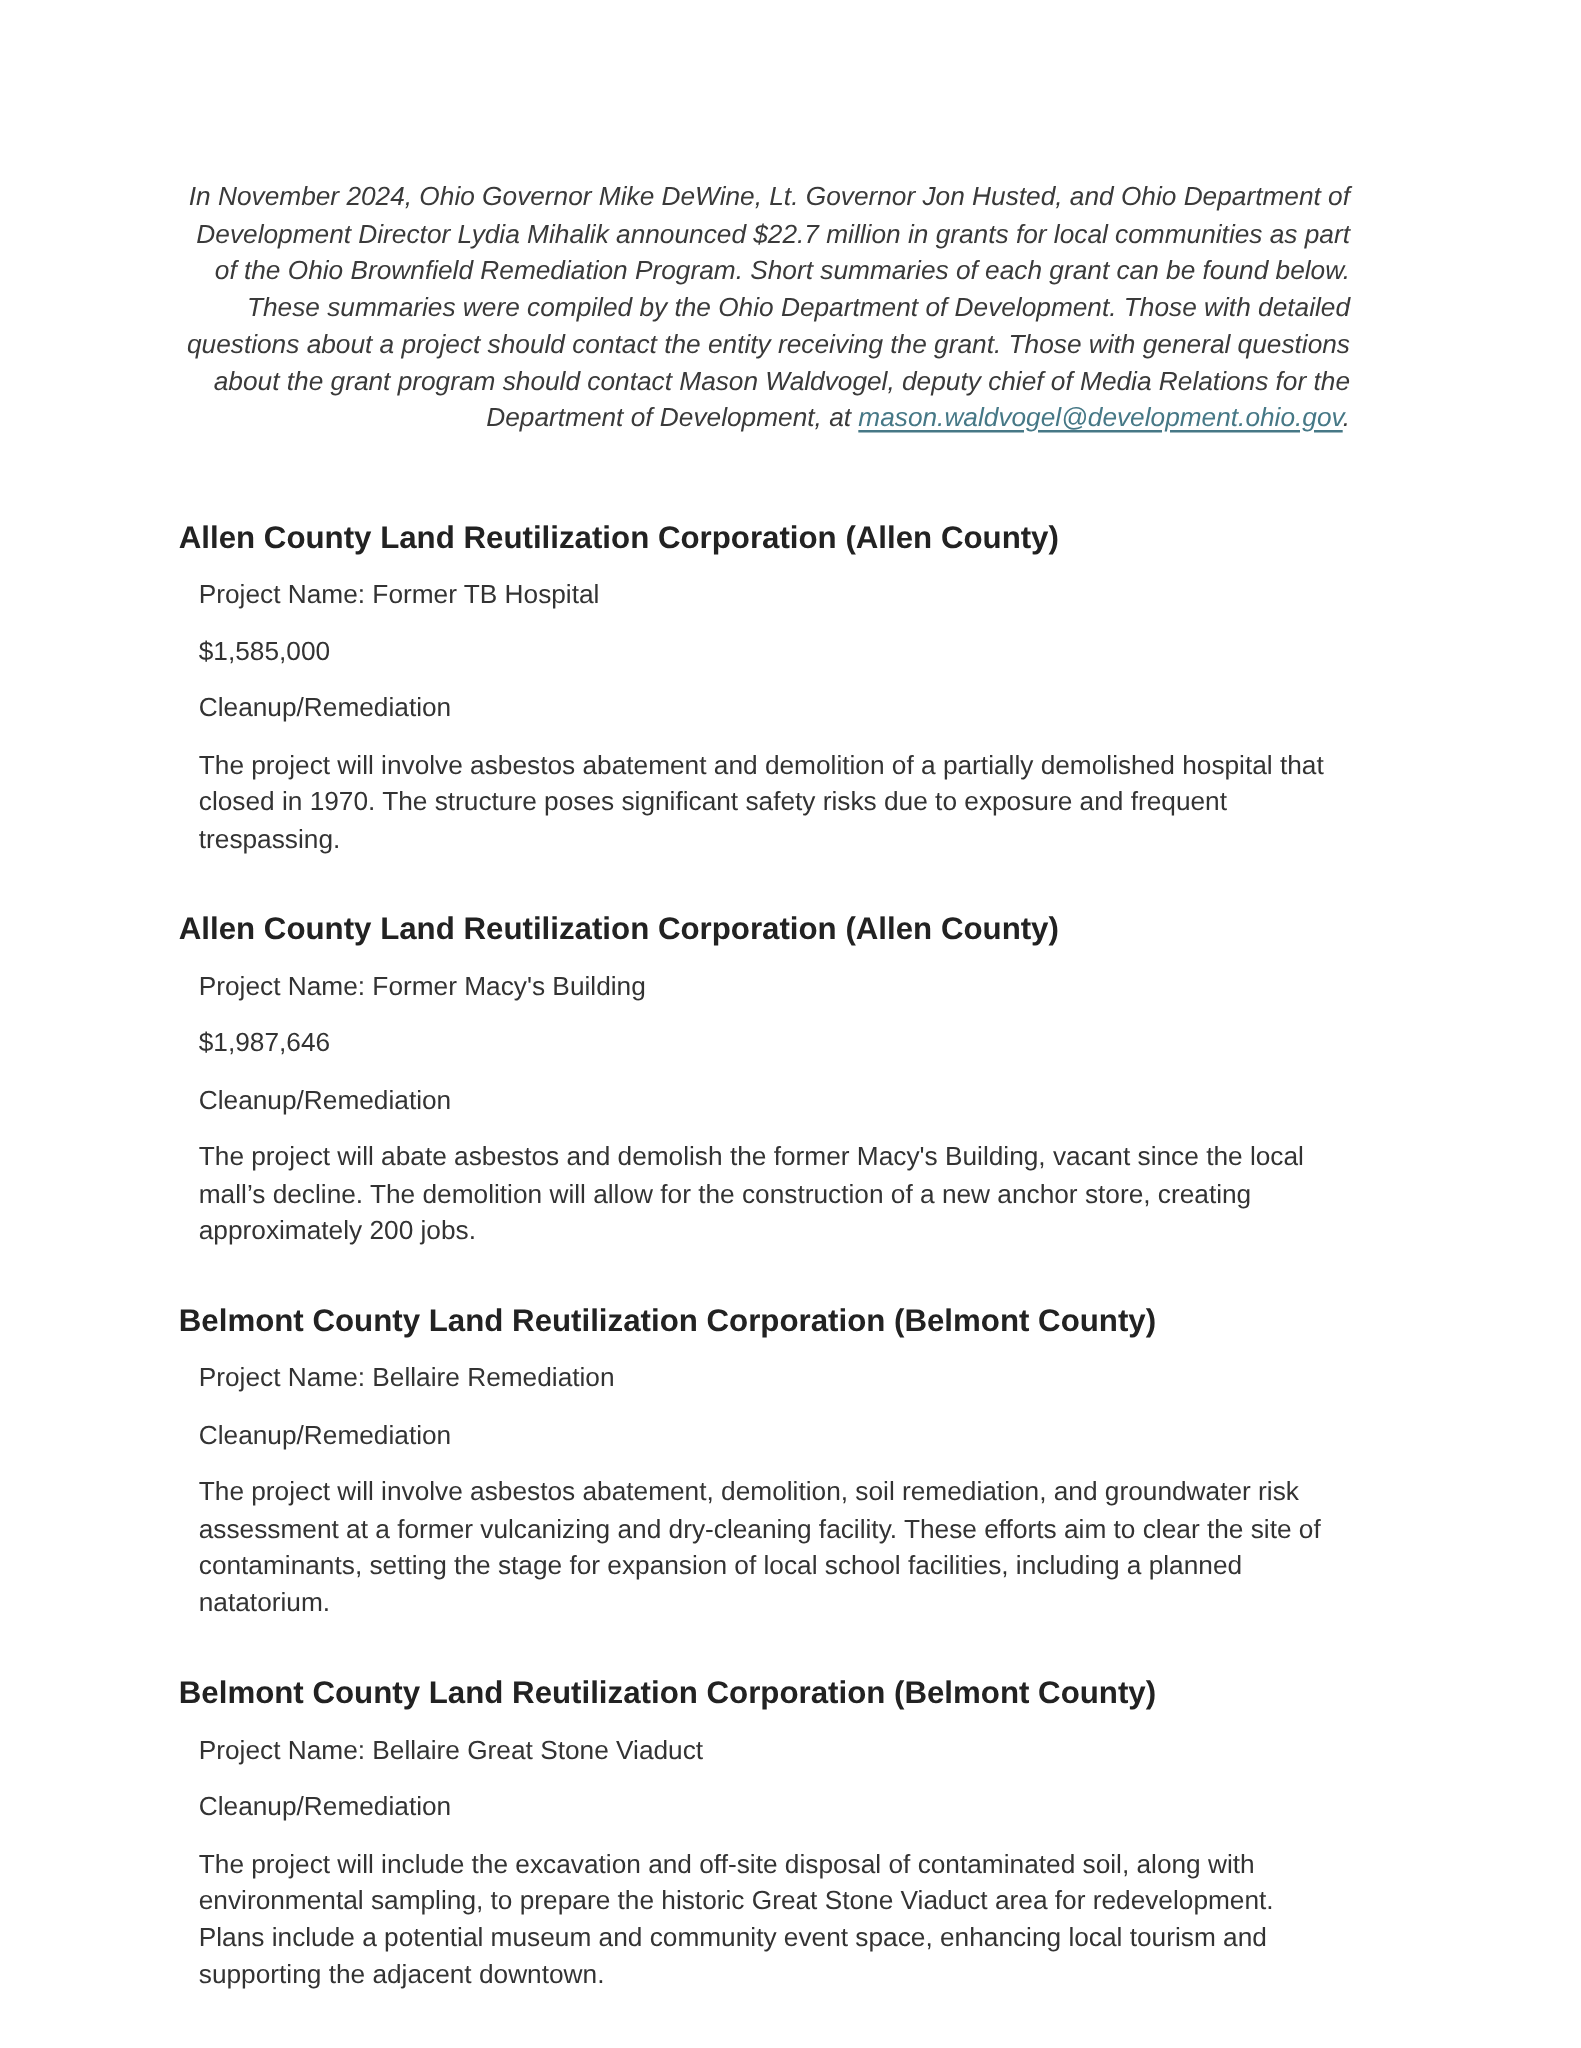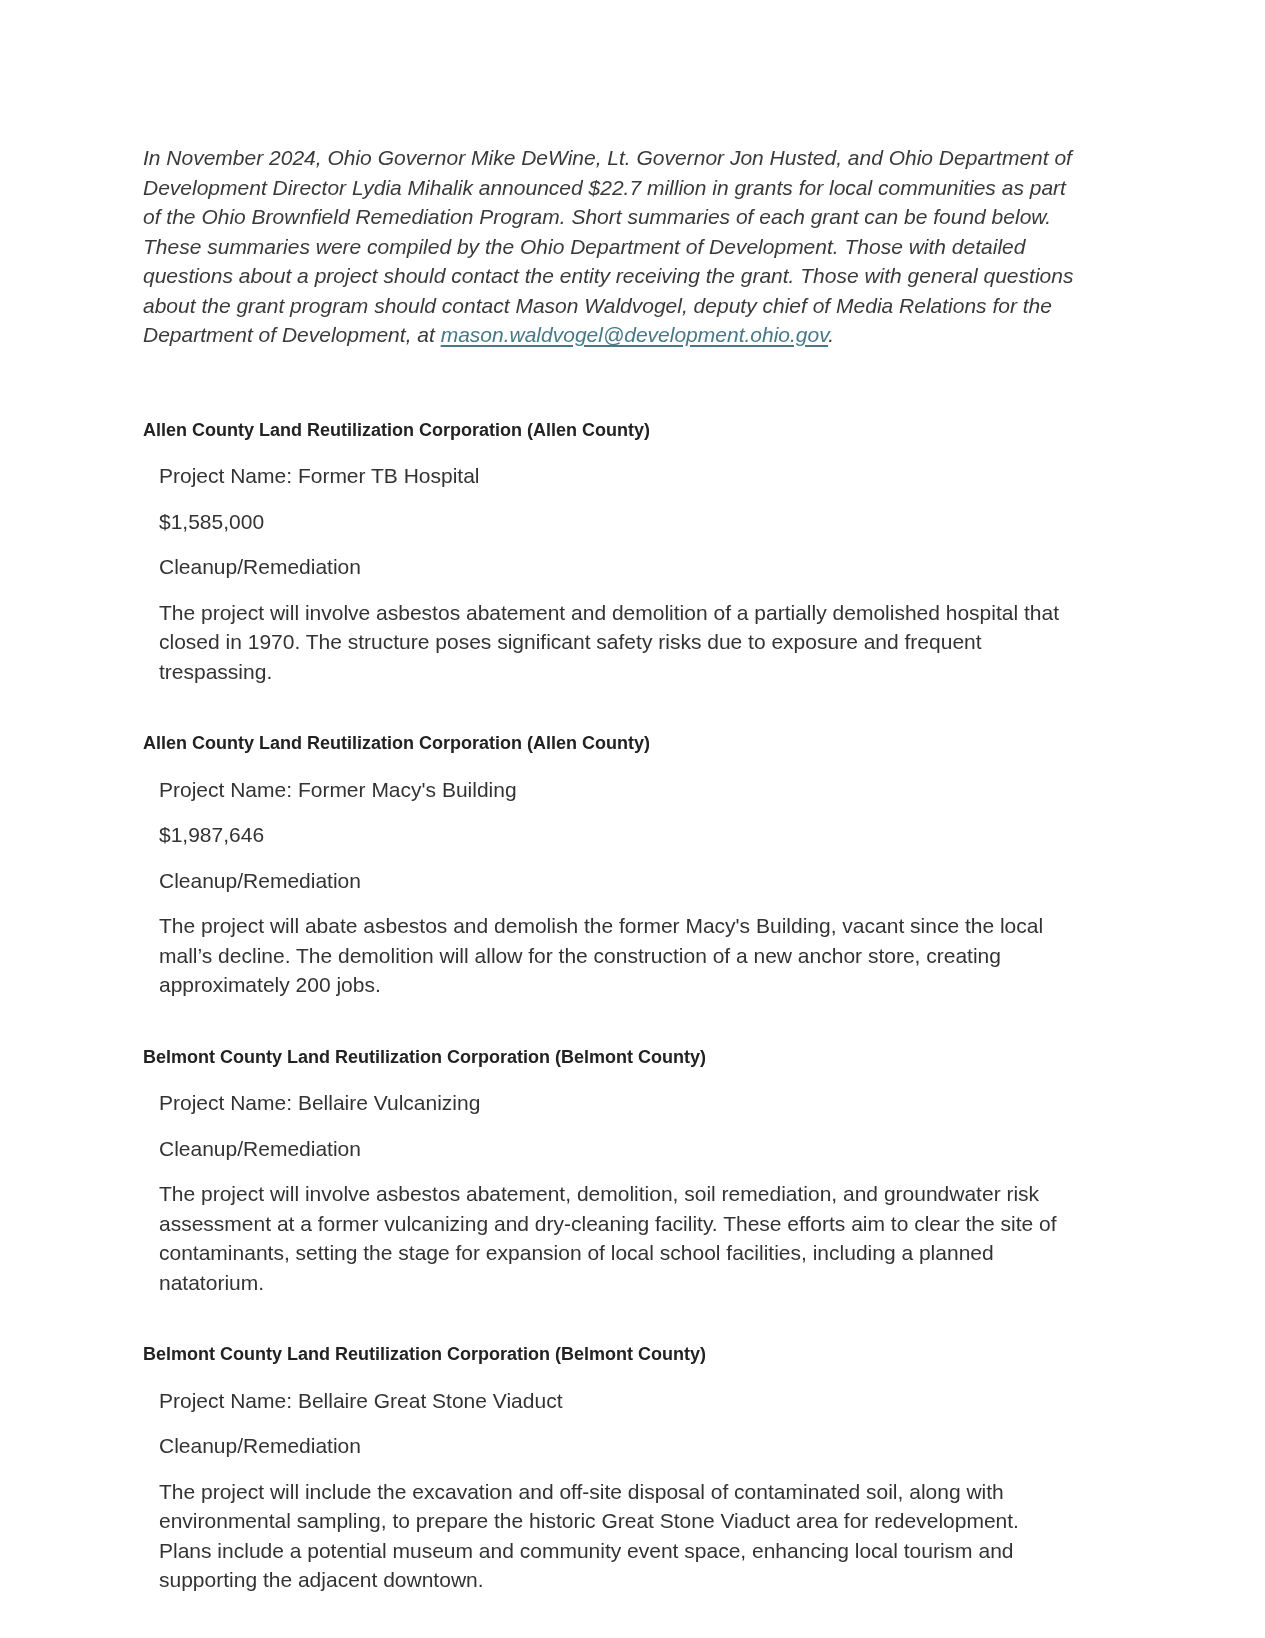--- a/index.html
+++ b/index.html
@@ -15,37 +15,38 @@
     padding: 143px 185px 60px 143px;
     font-family: "Liberation Sans", "DejaVu Sans", sans-serif;
     color: #333333;
     font-size: 21px;
     line-height: 29.5px;
   }
   .intro {
     margin: 0 0 66px 0;
     font-style: italic;
     color: #3a3a3a;
+    text-align: right;
   }
   .email-link {
     font-style: italic;
     color: #467886;
     text-decoration: underline;
     text-underline-offset: 3px;
     cursor: pointer;
   }
   .grant {
     margin: 0 0 0 0;
     padding-top: 27px;
   }
   .grant:first-of-type {
     padding-top: 0;
   }
   .grant h2 {
-    font-size: 18px;
+    font-size: 25px;
     line-height: 29.5px;
     font-weight: bold;
     color: #222222;
     margin: 0;
     padding: 0;
   }
   .grant p {
     margin: 16px;
     padding: 0;
   }
@@ -68,21 +69,21 @@
   <section class="grant">
     <h2>Allen County Land Reutilization Corporation (Allen County)</h2>
     <p>Project Name: Former Macy's Building</p>
     <p>$1,987,646</p>
     <p>Cleanup/Remediation</p>
     <p>The project will abate asbestos and demolish the former Macy's Building, vacant since the local mall’s decline. The demolition will allow for the construction of a new anchor store, creating approximately 200 jobs.</p>
   </section>
 
   <section class="grant">
     <h2>Belmont County Land Reutilization Corporation (Belmont County)</h2>
-    <p>Project Name: Bellaire Vulcanizing</p>
+    <p>Project Name: Bellaire Remediation</p>
     <p>Cleanup/Remediation</p>
     <p>The project will involve asbestos abatement, demolition, soil remediation, and groundwater risk assessment at a former vulcanizing and dry-cleaning facility. These efforts aim to clear the site of contaminants, setting the stage for expansion of local school facilities, including a planned natatorium.</p>
   </section>
 
   <section class="grant">
     <h2>Belmont County Land Reutilization Corporation (Belmont County)</h2>
     <p>Project Name: Bellaire Great Stone Viaduct</p>
     <p>Cleanup/Remediation</p>
     <p>The project will include the excavation and off-site disposal of contaminated soil, along with environmental sampling, to prepare the historic Great Stone Viaduct area for redevelopment. Plans include a potential museum and community event space, enhancing local tourism and supporting the adjacent downtown.</p>
   </section>

